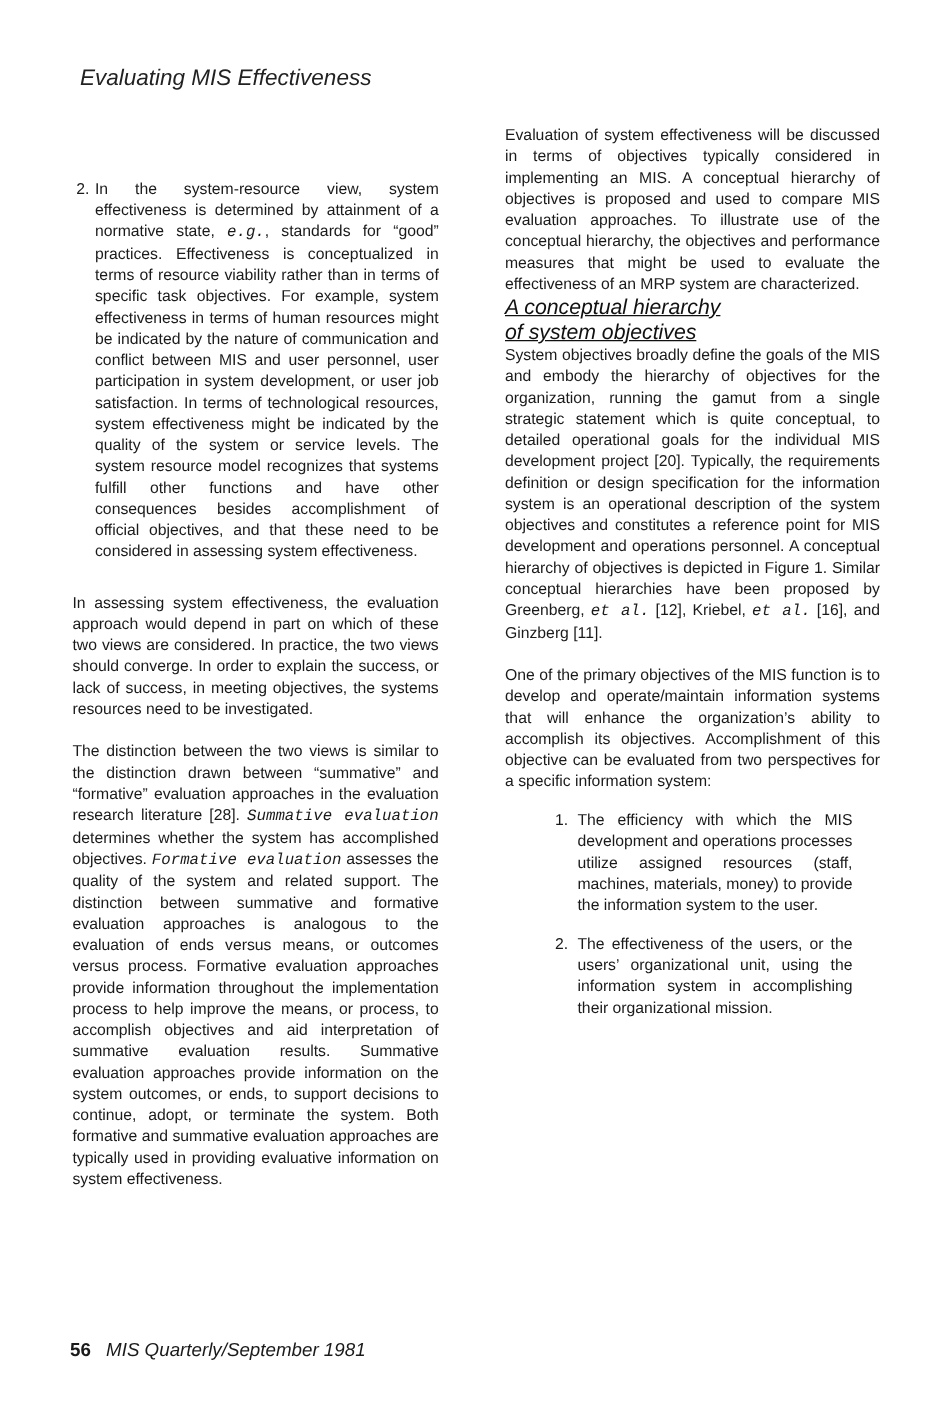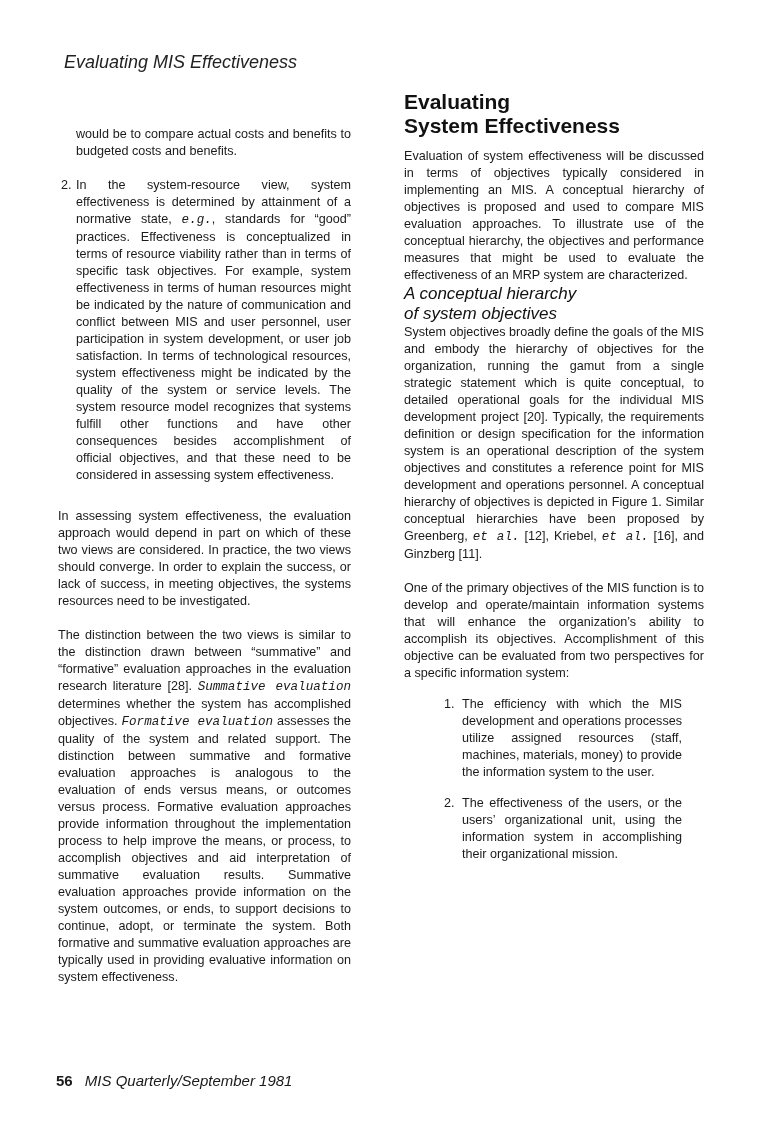--- a/index.html
+++ b/index.html
@@ -20,54 +20,50 @@
     .num-item .num { position: absolute; left: 3px; top: 0; }
     .para { margin-top: 17px; }
     .para-big { margin-top: 24px; }
     h1.section-title {
       margin: 0; font-weight: bold; font-size: 21px; line-height: 24px; color: #111;
       text-align: left;
     }
     h2.subsection-title {
       margin: 0; font-weight: normal; font-style: italic; font-size: 17px; line-height: 20px; color: #111;
       text-align: left;
+      text-decoration: underline;
     }
     .mt-title { margin-top: 10px; }
     .mt-sub { margin-top: 42px; }
     .mt-afsub { }
     .list-right { padding-left: 40px; padding-right: 22px; }
     .list-right .num-item { padding-left: 18px; margin-top: 14px; }
     .list-right .num-item .num { left: 0; }
     em { font-style: italic; font-family: Liberation Mono, monospace; }
     .footer {
       position: absolute; left: 56px; top: 1072px; font-size: 15px;
     }
     .footer .page-num { font-weight: bold; margin-right: 8px; }
     .footer .journal { font-style: italic; }
   </style>
 </head>
 <body>
 
 <div class="running-head">Evaluating MIS Effectiveness</div>
 
 <div class="col col-left">
-  <p class="cont">would be to compare actual costs and benefits to budgeted costs and benefits.</p>
   <div class="num-item">
     <span class="num">2.</span>
     <p><span>In the system-resource view, system effectiveness is determined by attainment of a normative state, </span><em>e.g.</em><span>, standards for “good” practices. Effectiveness is conceptualized in terms of resource viability rather than in terms of specific task objectives. For example, system effectiveness in terms of human resources might be indicated by the nature of communication and conflict between MIS and user personnel, user participation in system development, or user job satisfaction. In terms of technological resources, system effectiveness might be indicated by the quality of the system or service levels. The system resource model recognizes that systems fulfill other functions and have other consequences besides accomplishment of official objectives, and that these need to be considered in assessing system effectiveness.</span></p>
   </div>
   <p class="para para-big">In assessing system effectiveness, the evaluation approach would depend in part on which of these two views are considered. In practice, the two views should converge. In order to explain the success, or lack of success, in meeting objectives, the systems resources need to be investigated.</p>
   <p class="para"><span>The distinction between the two views is similar to the distinction drawn between “summative” and “formative” evaluation approaches in the evaluation research literature [28]. </span><em>Summative evaluation</em><span> determines whether the system has accomplished objectives. </span><em>Formative evaluation</em><span> assesses the quality of the system and related support. The distinction between summative and formative evaluation approaches is analogous to the evaluation of ends versus means, or outcomes versus process. Formative evaluation approaches provide information throughout the implementation process to help improve the means, or process, to accomplish objectives and aid interpretation of summative evaluation results. Summative evaluation approaches provide information on the system outcomes, or ends, to support decisions to continue, adopt, or terminate the system. Both formative and summative evaluation approaches are typically used in providing evaluative information on system effectiveness.</span></p>
 </div>
 
 <div class="col col-right">
-  <h1 class="section-title">
-    <span>Evaluating</span><br>
-    <span>System Effectiveness</span>
-  </h1>
   <p class="mt-title">Evaluation of system effectiveness will be discussed in terms of objectives typically considered in implementing an MIS. A conceptual hierarchy of objectives is proposed and used to compare MIS evaluation approaches. To illustrate use of the conceptual hierarchy, the objectives and performance measures that might be used to evaluate the effectiveness of an MRP system are characterized.</p>
   <h2 class="subsection-title mt-sub">
     <span>A conceptual hierarchy</span><br>
     <span>of system objectives</span>
   </h2>
   <p class="mt-afsub"><span>System objectives broadly define the goals of the MIS and embody the hierarchy of objectives for the organization, running the gamut from a single strategic statement which is quite conceptual, to detailed operational goals for the individual MIS development project [20]. Typically, the requirements definition or design specification for the information system is an operational description of the system objectives and constitutes a reference point for MIS development and operations personnel. A conceptual hierarchy of objectives is depicted in Figure 1. Similar conceptual hierarchies have been proposed by Greenberg, </span><em>et al.</em><span> [12], Kriebel, </span><em>et al.</em><span> [16], and Ginzberg [11].</span></p>
   <p class="para">One of the primary objectives of the MIS function is to develop and operate/maintain information systems that will enhance the organization’s ability to accomplish its objectives. Accomplishment of this objective can be evaluated from two perspectives for a specific information system:</p>
   <div class="list-right">
     <div class="num-item">
       <span class="num">1.</span>

